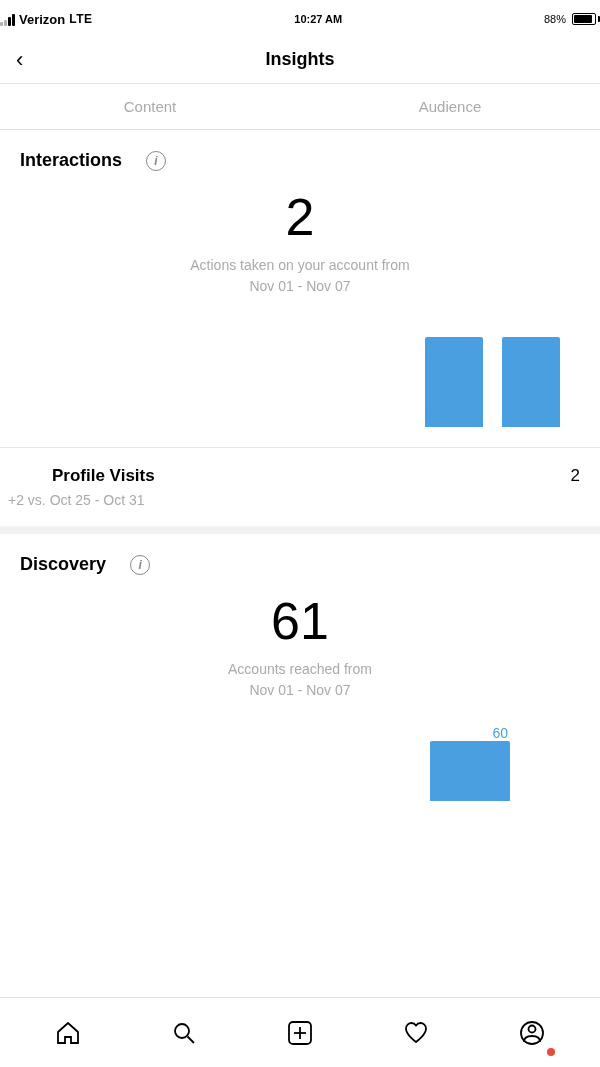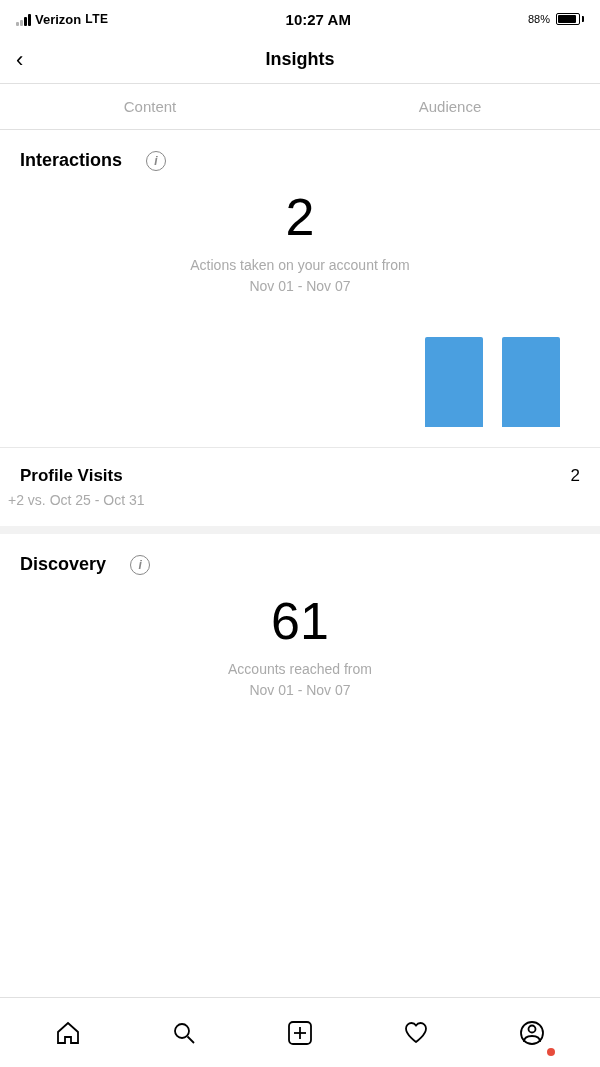--- a/index.html
+++ b/index.html
@@ -10,21 +10,21 @@
       width: 600px;
       min-height: 1067px;
       overflow-x: hidden;
     }
 
     
     .status-bar {
       display: flex;
       justify-content: space-between;
       align-items: center;
-      padding: 6px 16px 4px;
+      padding: 6px 0 4px;
       background: #fff;
       height: 36px;
     }
     .status-left {
       display: flex;
       align-items: center;
       gap: 4px;
       font-size: 13px;
       font-weight: 600;
     }
@@ -37,21 +37,21 @@
     .bar {
       width: 3px;
       background: #000;
       border-radius: 1px;
     }
     .bar1 { height: 4px; opacity: 0.3; }
     .bar2 { height: 6px; opacity: 0.3; }
     .bar3 { height: 9px; }
     .bar4 { height: 12px; }
     .status-center {
-      font-size: 15px;
+      font-size: 11px;
       font-weight: 600;
     }
     .status-right {
       display: flex;
       align-items: center;
       gap: 6px;
       font-size: 11px;
       font-weight: 500;
     }
     .battery {
@@ -225,20 +225,21 @@
     .stat-row {
       display: flex;
       justify-content: space-between;
       align-items: center;
       padding: 18px 20px 6px;
     }
     .stat-label {
       font-size: 17px;
       font-weight: 600;
       color: #000;
+      margin-left: 32px;
     }
     .stat-value {
       font-size: 17px;
       font-weight: 400;
       color: #000;
     }
     .stat-comparison {
       padding: 0 8px 18px;
       font-size: 14px;
       color: #aaa;
@@ -401,20 +402,24 @@
 <div class="section-divider"></div>
 
 <div class="discovery-section">
   <div class="section-title">
     <span>Discovery</span>
     <div class="info-icon">i</div>
   </div>
   <div class="big-number">61</div>
   <div class="subtitle-text">Accounts reached from<br>Nov 01 - Nov 07</div>
 
+  <div class="partial-chart">
+    <span class="partial-label">60</span>
+    <div class="partial-bar"></div>
+  </div>
 </div>
 
 <div style="height: 80px;"></div>
 
 <div class="bottom-nav">
   <div class="nav-icon">
     <svg class="nav-svg" viewBox="0 0 28 28" fill="none" stroke="#000" stroke-width="1.8">
       <path d="M4 13 L14 4 L24 13 L24 24 L17 24 L17 18 L11 18 L11 24 L4 24 Z"></path>
     </svg>
   </div>

